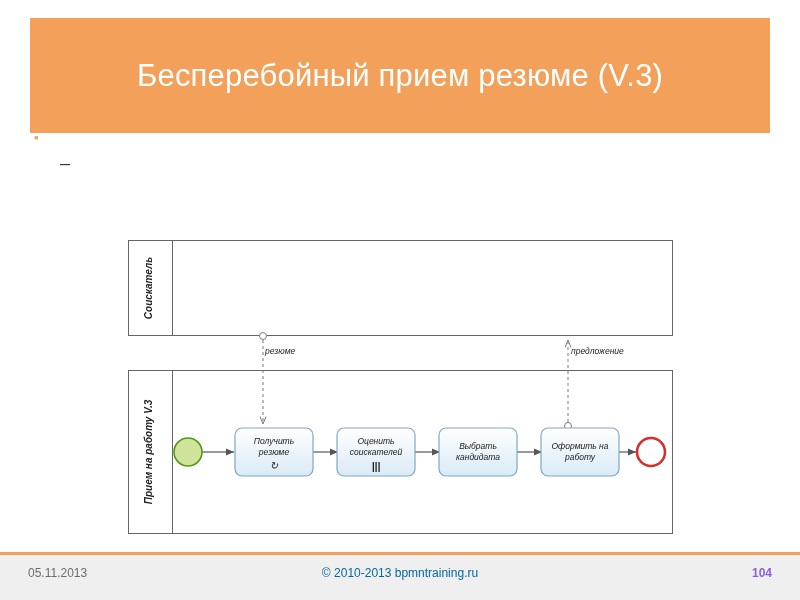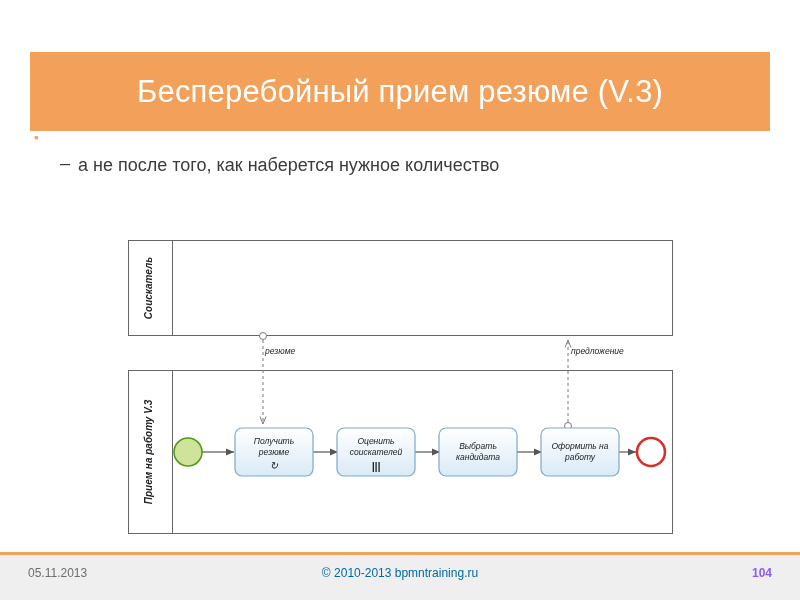--- a/index.html
+++ b/index.html
@@ -14,27 +14,26 @@
     font-family: "Liberation Sans", sans-serif;
     overflow: hidden;
   }
 
   
   .title-band {
     position: absolute;
     left: 30px;
     top: 18px;
     width: 740px;
-    height: 79px;
+    height: 115px;
     background: #f2a05a;
     display: flex;
     align-items: center;
     justify-content: center;
     box-sizing: border-box;
-    margin-top: 34px;
   }
   .title-text {
     color: #ffffff;
     font-size: 31px;
     line-height: 1.22;
     text-align: center;
     font-weight: normal;
     padding: 0 16px;
     letter-spacing: 0.2px;
   }
@@ -134,21 +133,20 @@
 <div class="title-band">
   <div class="title-text">Бесперебойный прием резюме (V.3)</div>
 </div>
 
 <div class="bullets">
   <div class="bullet-l1">
     <span class="marker">▪</span>
   </div>
   <div class="bullet-l2">
     <span class="marker">–</span>
-    <span>а не после того, как наберется нужное количество</span>
   </div>
 </div>
 
 <div class="diagram">
   <svg width="545" height="295" viewBox="0 0 545 295" xmlns="http://www.w3.org/2000/svg">
     <defs>
       <linearGradient id="taskGrad" x1="0" y1="0" x2="0" y2="1">
         <stop offset="0%" stop-color="#ffffff"></stop>
         <stop offset="100%" stop-color="#d9eaf6"></stop>
       </linearGradient>

